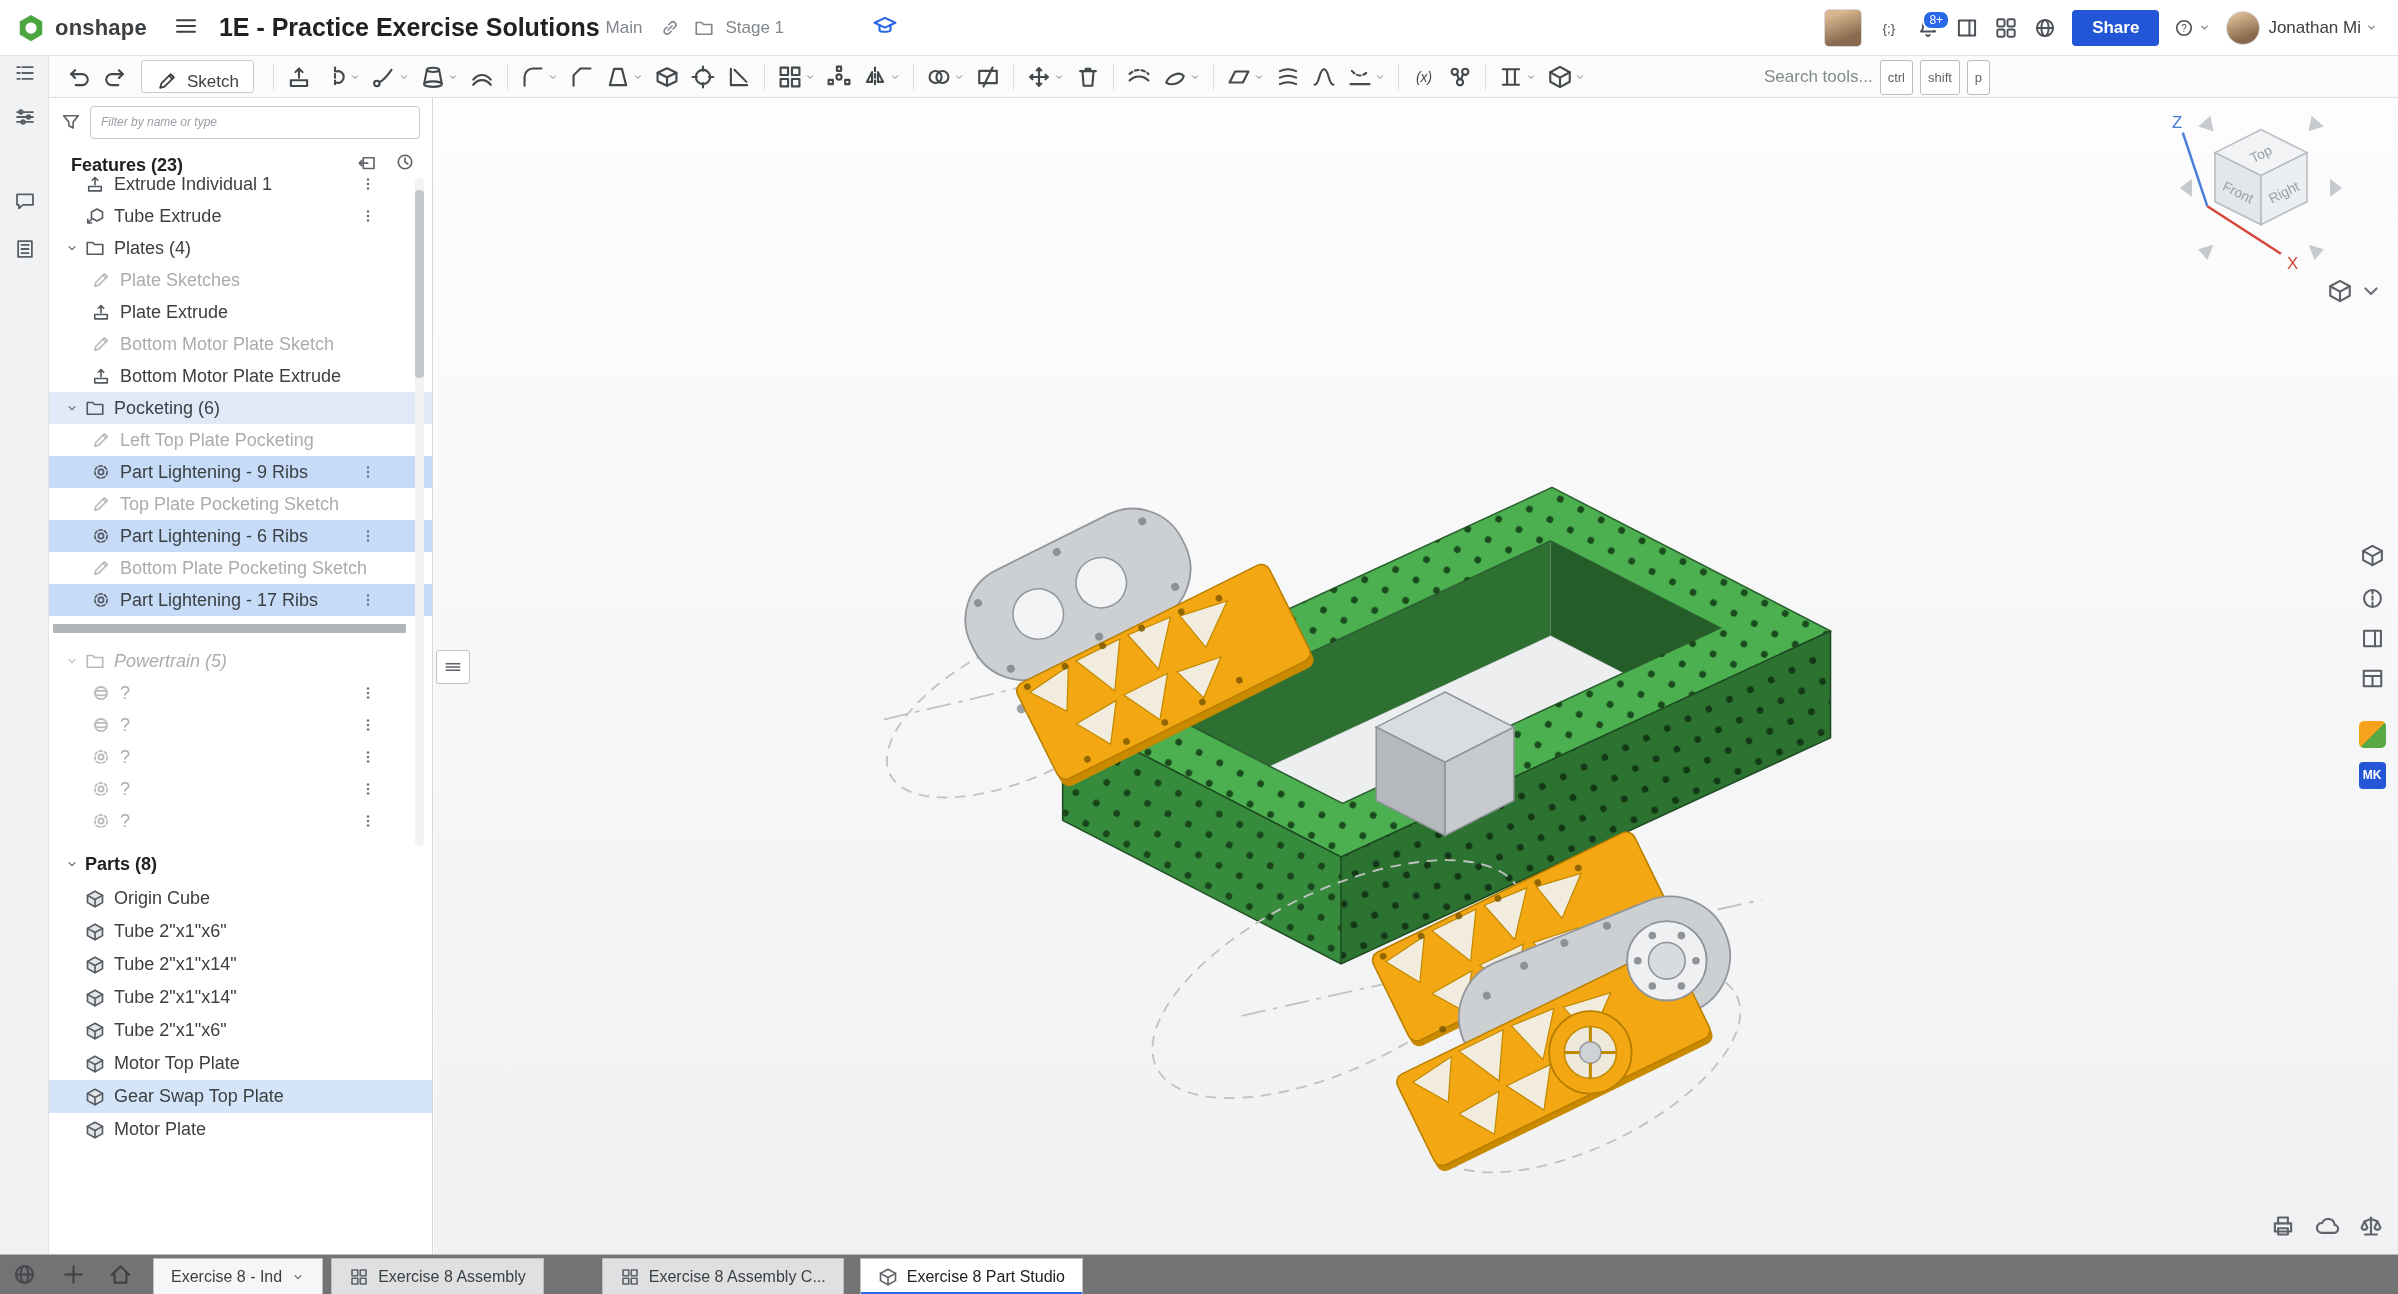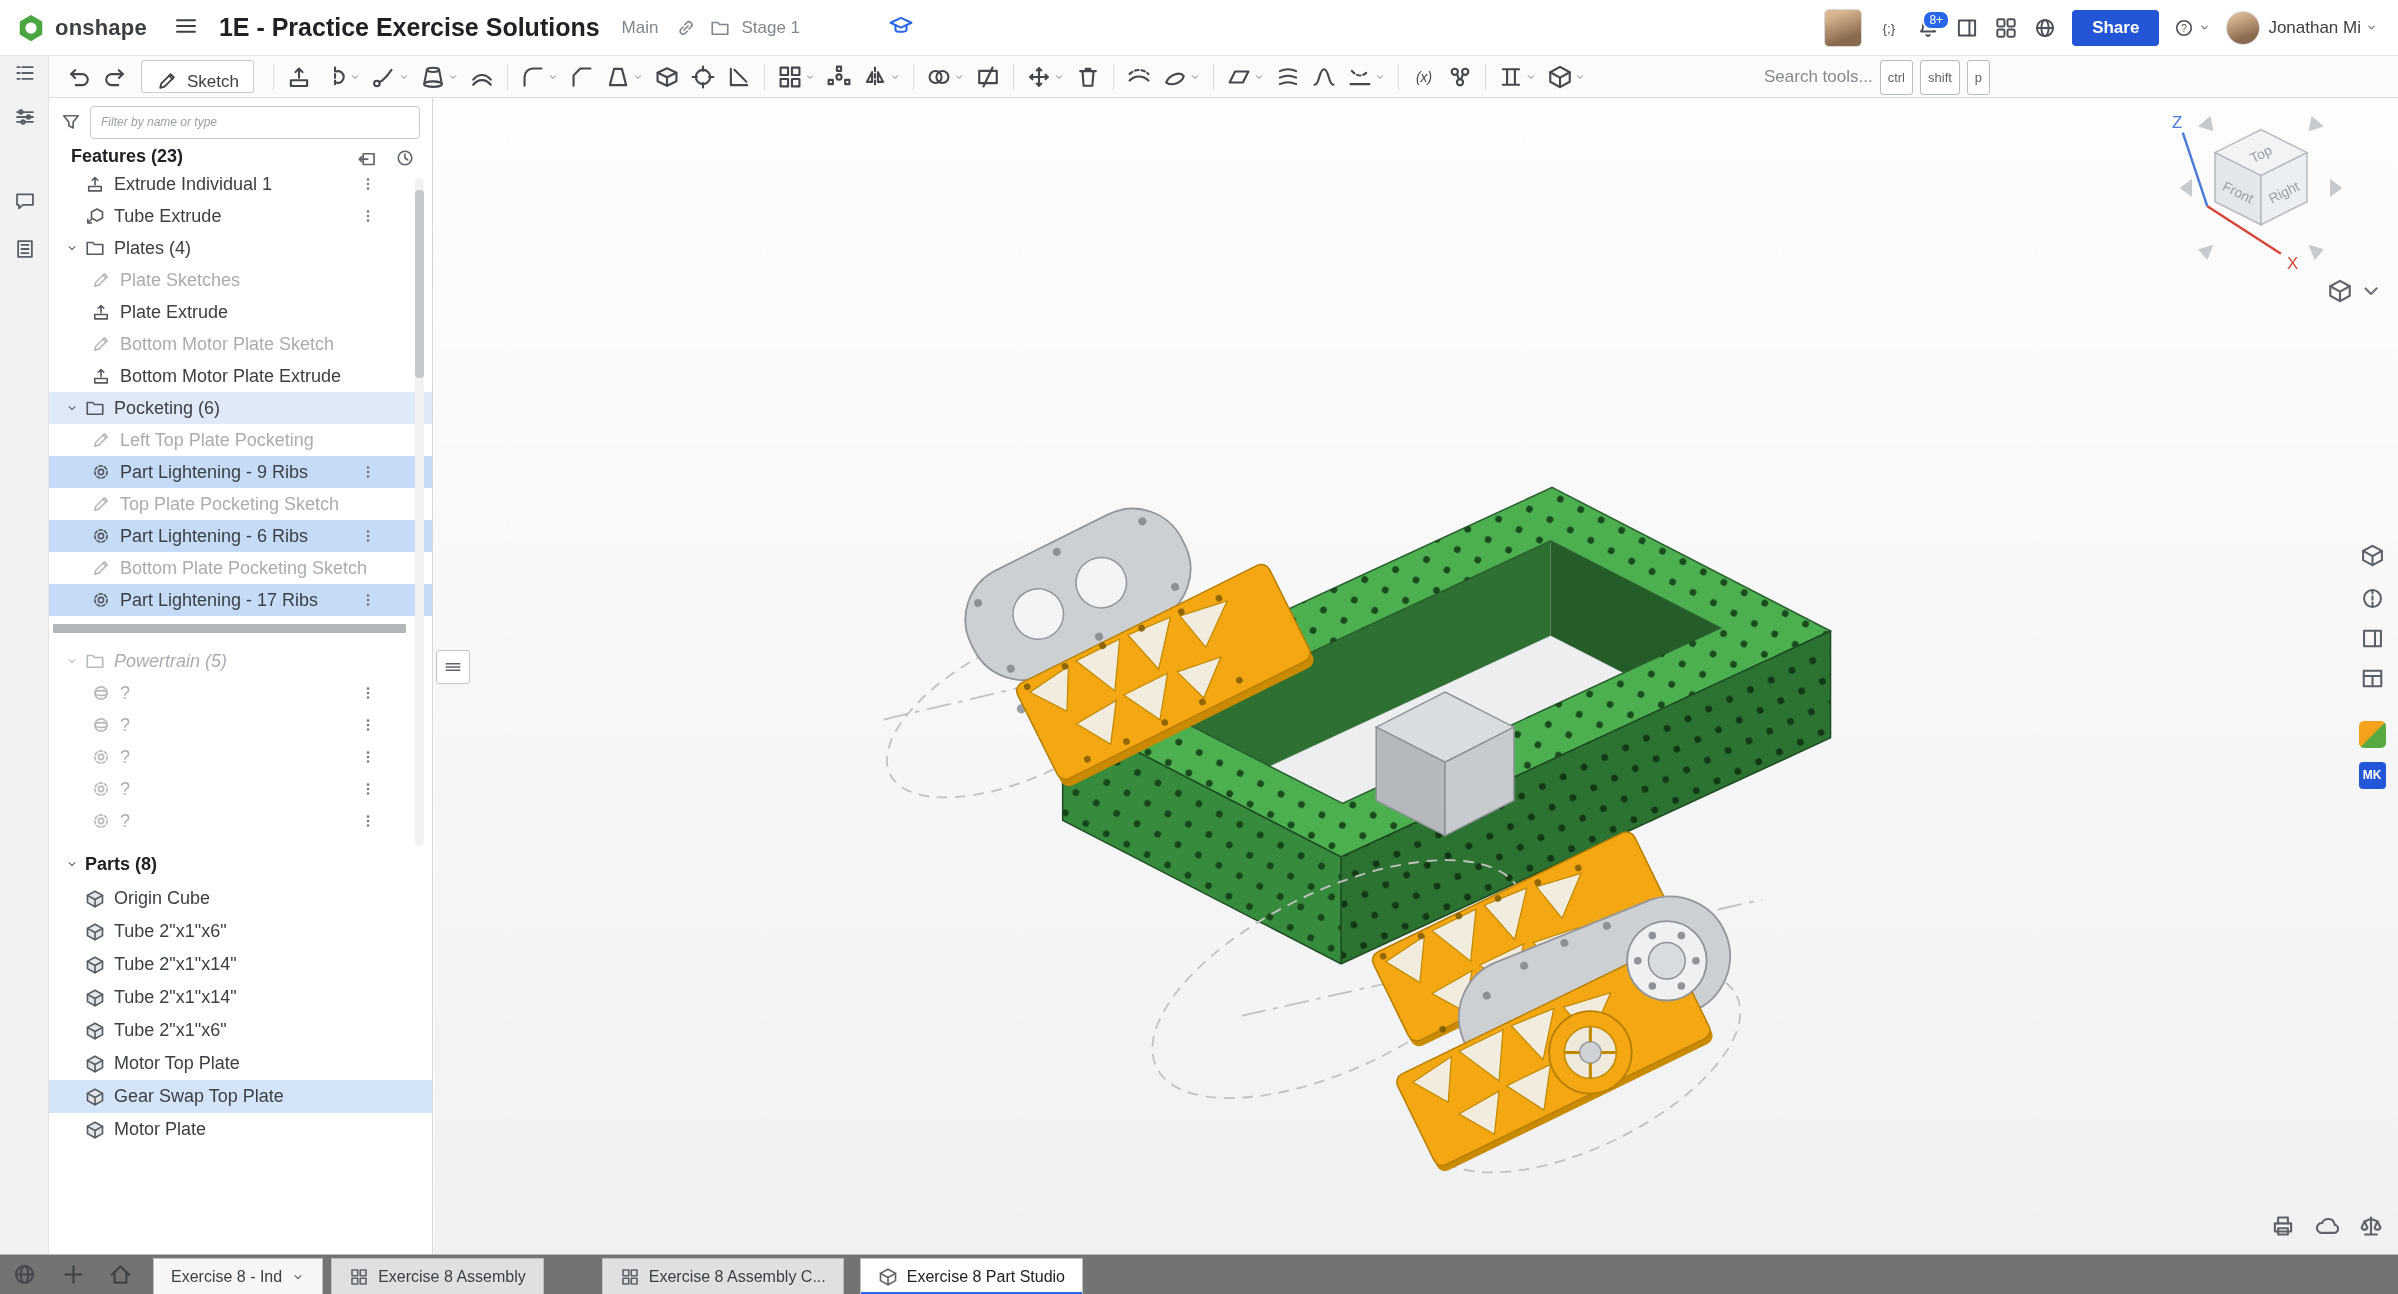--- a/index.html
+++ b/index.html
@@ -14,21 +14,21 @@
 
   
   .topbar{position:absolute;left:0;top:0;width:2398px;height:56px;background:#fff;border-bottom:1px solid #e3e4e6;display:flex;align-items:center;padding:1px 16px;z-index:9}
   .logo{display:flex;align-items:center;gap:9px}
   .logo-mark{width:30px;height:30px}
   .logo-text{font-size:22px;font-weight:700;color:#3c4043;letter-spacing:.2px}
   .menubtn{margin-left:26px;background:none;border:none;color:#3c4043}
   .menubtn .gi{width:26px;height:26px}
   .doc-title{margin-left:20px;font-size:25px;font-weight:700;color:#202124;white-space:nowrap}
   .mutedtxt{color:#80868b;font-size:17px;white-space:nowrap}
-  .branch{margin-left:22px}
+  .branch{margin-left:6px}
   .linkic{margin-left:18px;color:#80868b}
   .stage{margin-left:14px;display:flex;gap:11px;color:#80868b}
   .capblue{margin-left:88px;color:#2a66e8}
   .capblue .gi{width:26px;height:26px}
   .tb-right{margin-left:auto;display:flex;align-items:center;gap:15px;padding-right:4px}
   .tbicon{background:none;border:none;color:#4c5157;position:relative;display:inline-flex}
   .tbicon .gi{width:24px;height:24px}
   .photo{width:38px;height:38px;border-radius:5px;background:linear-gradient(160deg,#d9b792 15%,#8a6a4e 75%);border:1px solid #d7d9db}
   .photo.sm{width:34px;height:34px;border-radius:50%}
   .badge{position:absolute;top:-6px;right:-10px;background:#2a66e8;color:#fff;font-size:12px;font-style:normal;line-height:1;padding:2px 5px;border-radius:9px;border:2px solid #fff}
@@ -53,21 +53,21 @@
   .strip{position:absolute;left:0;top:56px;width:49px;height:1198px;background:#f1f2f3;border-right:1px solid #e2e3e5}
   .sbtn{position:absolute;left:9px;width:32px;height:30px;background:none;border:none;color:#5a5f66;display:flex;align-items:center;justify-content:center}
   .sbtn .gi{width:22px;height:22px}
 
   
   .panel{position:absolute;left:49px;top:98px;width:384px;height:1156px;background:#fff;border-right:1px solid #d4d6d8;z-index:5}
   .filterrow{display:flex;align-items:center;height:48px;padding:0 12px;gap:9px}
   .picon{color:#5f6368}
   .filter{flex:1;height:33px;border:1px solid #c6c8ca;border-radius:4px;padding:0 10px;font-size:12px;color:#3c4043;outline:none;font-family:"Liberation Sans",sans-serif}
   .filter::placeholder{color:#9aa0a6;font-style:italic}
-  .phead{display:flex;align-items:flex-start;height:30px;padding:0 14px 0 22px}
+  .phead{display:flex;align-items:flex-end;height:30px;padding:0 14px 0 22px}
   .phead-t{font-weight:700;font-size:18px;color:#202124}
   .phicons{margin-left:auto;display:flex;gap:12px}
   .pico{width:26px;height:26px;background:none;border:none;color:#5f6368;padding:2px}
   #featureTree{position:absolute;top:78px;left:0;right:0;height:672px;overflow:hidden}
   .trow{position:relative;display:flex;align-items:center;height:32px;font-size:18px;color:#3c4043;padding-left:36px;white-space:nowrap}
   .trow.folder{padding-left:12px}
   .trow.child{padding-left:42px}
   .trow.clip{margin-top:-8px}
   .chev{width:22px!important;height:14px!important;color:#5f6368;margin-right:2px}
   .ticon{width:20px!important;height:20px!important;color:#555a60;margin-right:9px}

